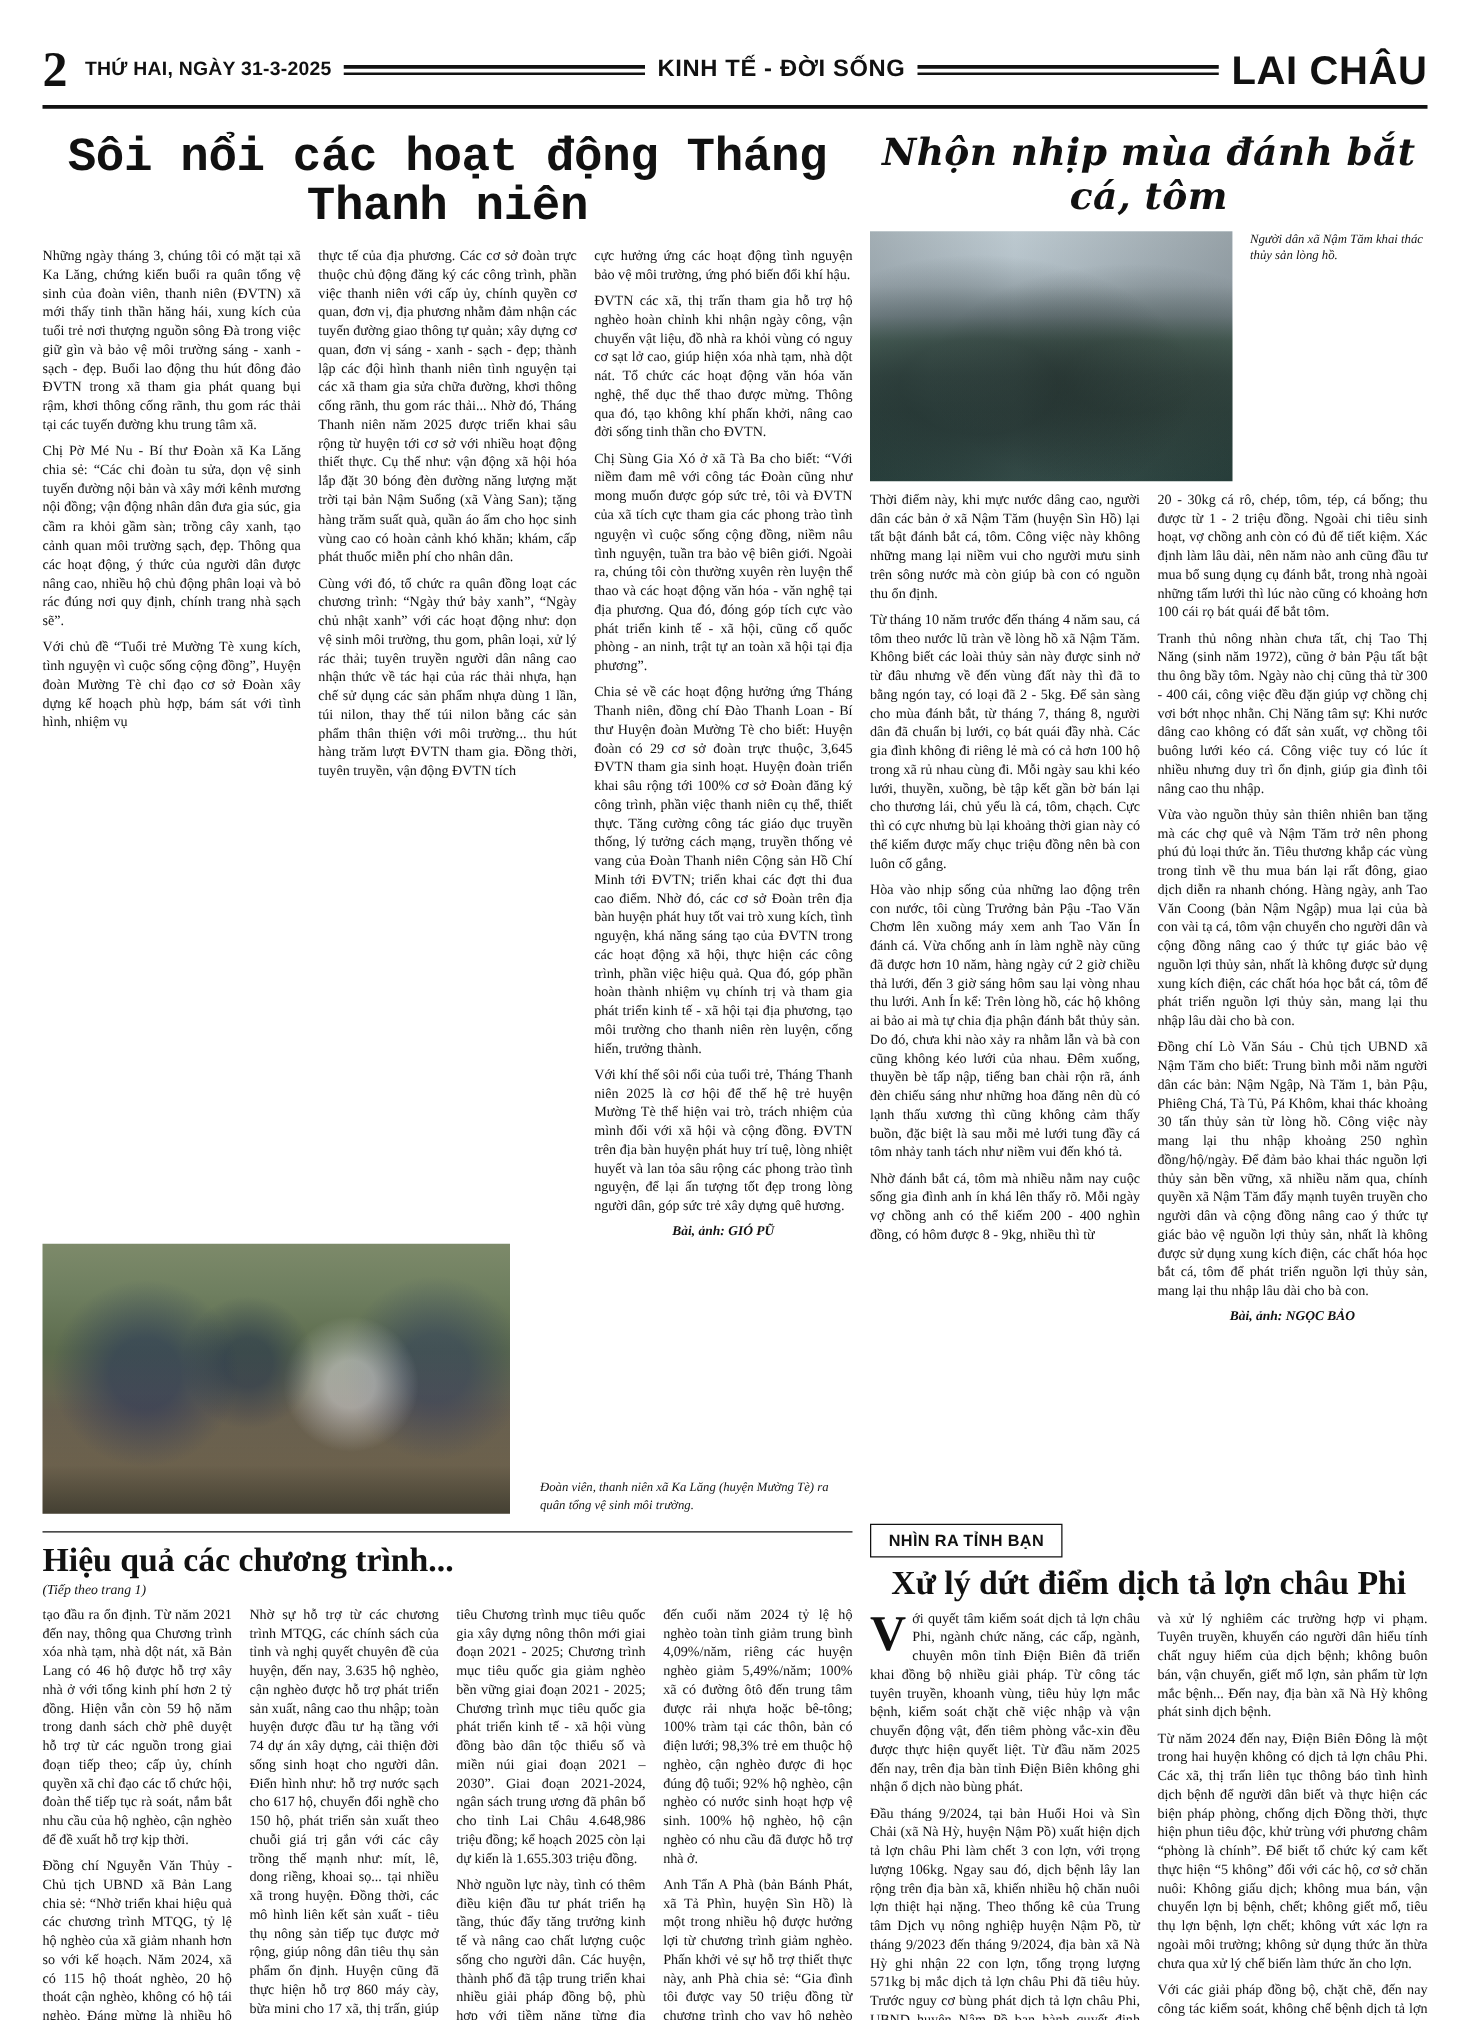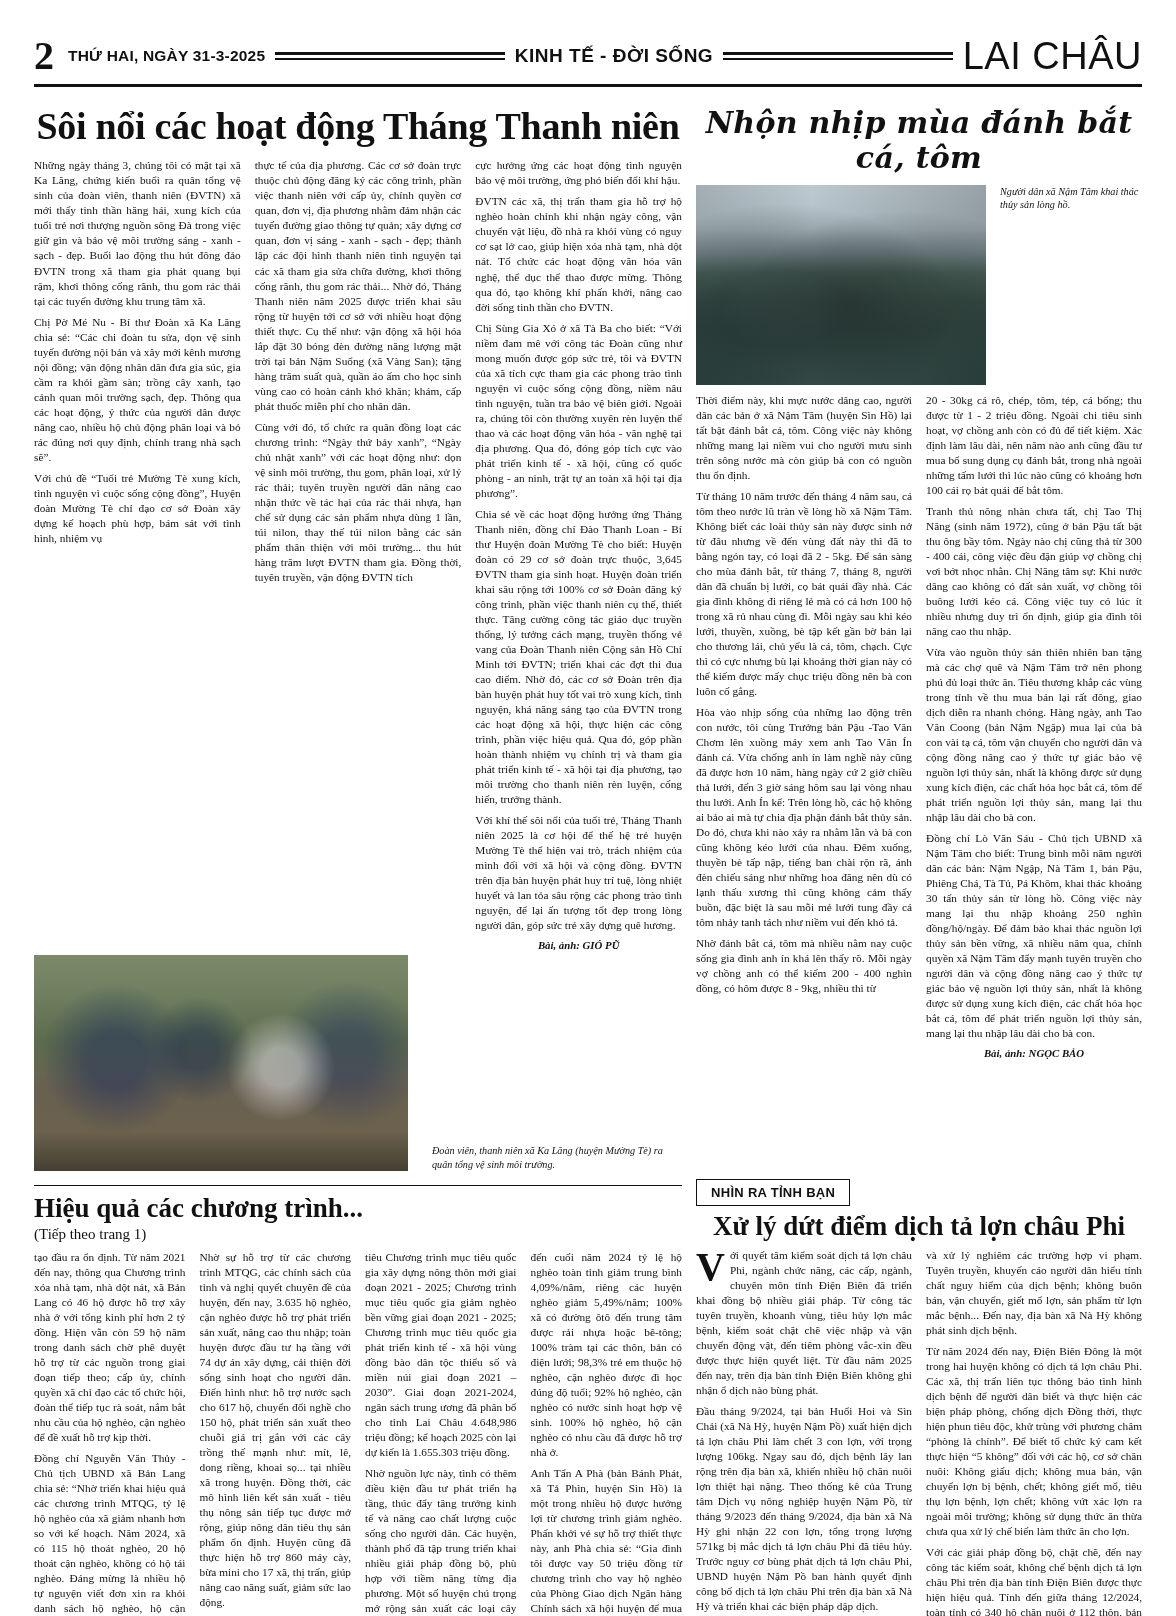--- a/index.html
+++ b/index.html
@@ -27,46 +27,46 @@
   .mast-rule { flex:0 0 auto; width:150px; }
   .mast-rule .l1 { height:3px; background:#111; }
   .mast-rule .l2 { height:1.5px; background:#111; margin-top:3px; }
   .mast-rule.grow { flex:1 1 auto; width:auto; }
   .mast-section {
     font-family:"Liberation Sans", sans-serif;
     font-weight:700; font-size:19px; letter-spacing:.5px; white-space:nowrap;
   }
   .mast-logo {
     font-family:"Liberation Sans", sans-serif;
-    font-weight:400; font-size:38px; letter-spacing:.5px; white-space:nowrap;
+    font-weight:700; font-size:32px; letter-spacing:.5px; white-space:nowrap;
   }
   .mast-hr { height:2.5px; background:#111; margin-top:6px; }
 
   
   .cols { display:flex; gap:14px; }
   .col { }
   p { margin:0 0 6px 0; text-align:justify; font-size:11.3px; line-height:1.33; hyphens:auto; }
 
   h1.headline {
-    font-family:Liberation Serif, serif;
+    font-family:Liberation Mono, monospace;
     font-weight:700; font-size:38px; line-height:1.05;
     text-align:center; margin:14px 0 12px 0; letter-spacing:-.3px;
   }
   h2.script {
     font-family:"DejaVu Serif", serif;
     font-style:italic; font-weight:700; font-size:30px; text-align:center;
     margin:12px 0 10px 0; letter-spacing:.3px;
   }
   h3.subhead {
     font-family:"Liberation Serif", serif;
     font-weight:700; font-size:27px; line-height:1.1; margin:4px 0 2px 0;
     text-align:center;
   }
   h3.subhead.left { text-align:left; }
-  .cont-note { font-size:15px; text-align:center; margin:0 0 7px 0; }
+  .cont-note { font-size:11px; font-style:italic; text-align:center; margin:0 0 7px 0; }
 
   .dropcap::first-letter {
     float:left; font-size:40px; line-height:.86; font-weight:700;
     padding:2px 5px 0 0;
   }
   .byline { font-size:10.8px; font-weight:700; font-style:italic; text-align:center; margin-top:4px; }
 
   .hr-thin { height:1px; background:#111; margin:8px 0; }
 
   

